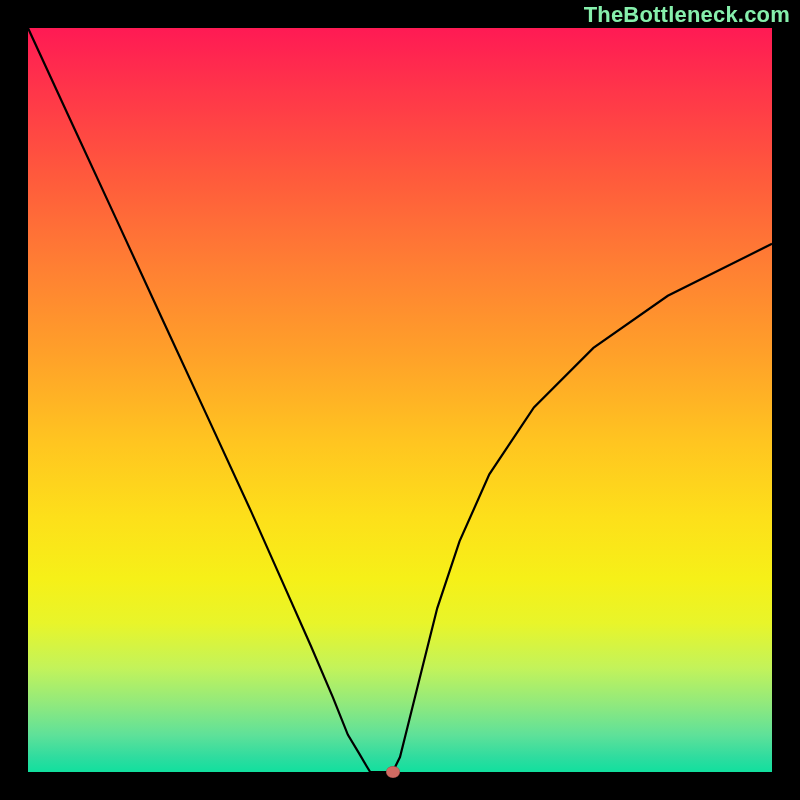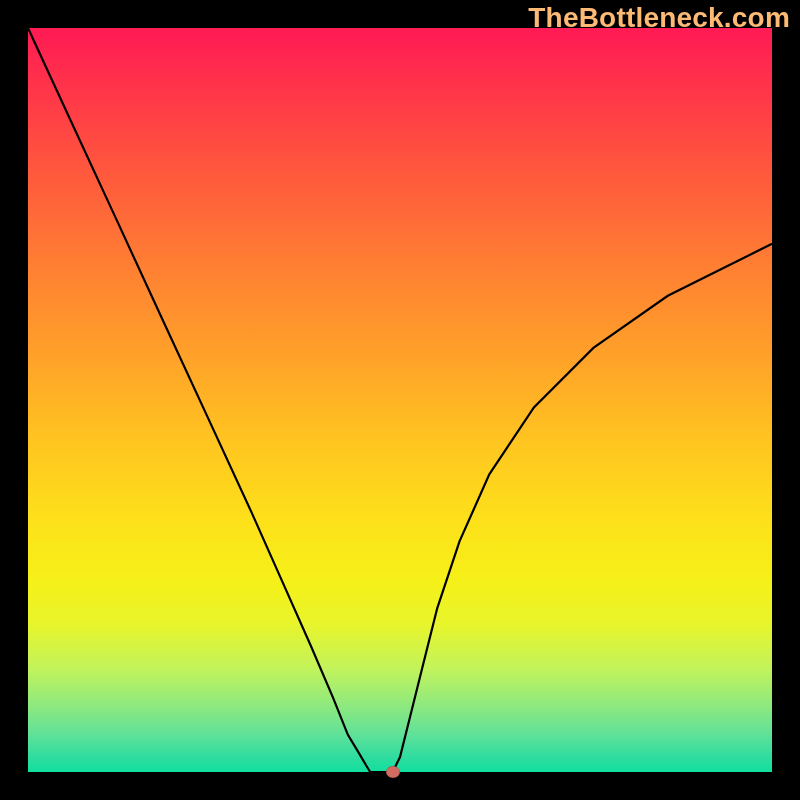--- a/index.html
+++ b/index.html
@@ -14,23 +14,23 @@
   .frame {
     position: relative;
     width: 800px;
     height: 800px;
     background: #000;
   }
   .watermark {
     position: absolute;
     top: 2px;
     right: 10px;
-    font-size: 28px;
+    font-size: 22px;
     font-weight: 600;
-    color: #fdba74;
+    color: #86efac;
     letter-spacing: 0.2px;
     z-index: 5;
   }
   .plot {
     position: absolute;
     
     left: 28px;
     top: 28px;
     width: 744px;
     height: 744px;

